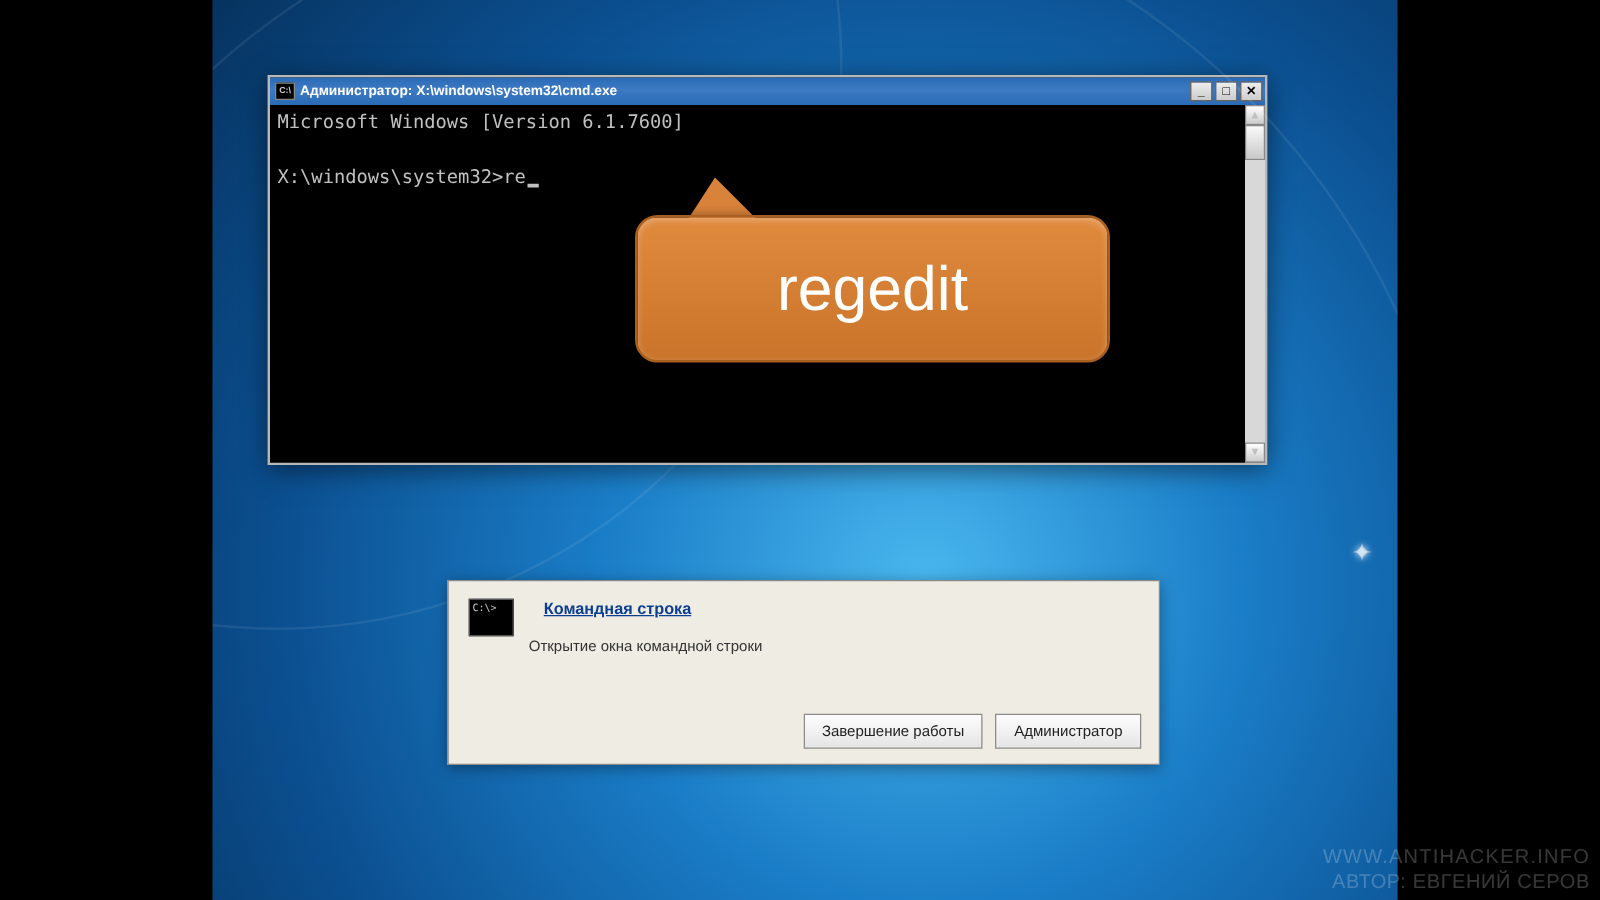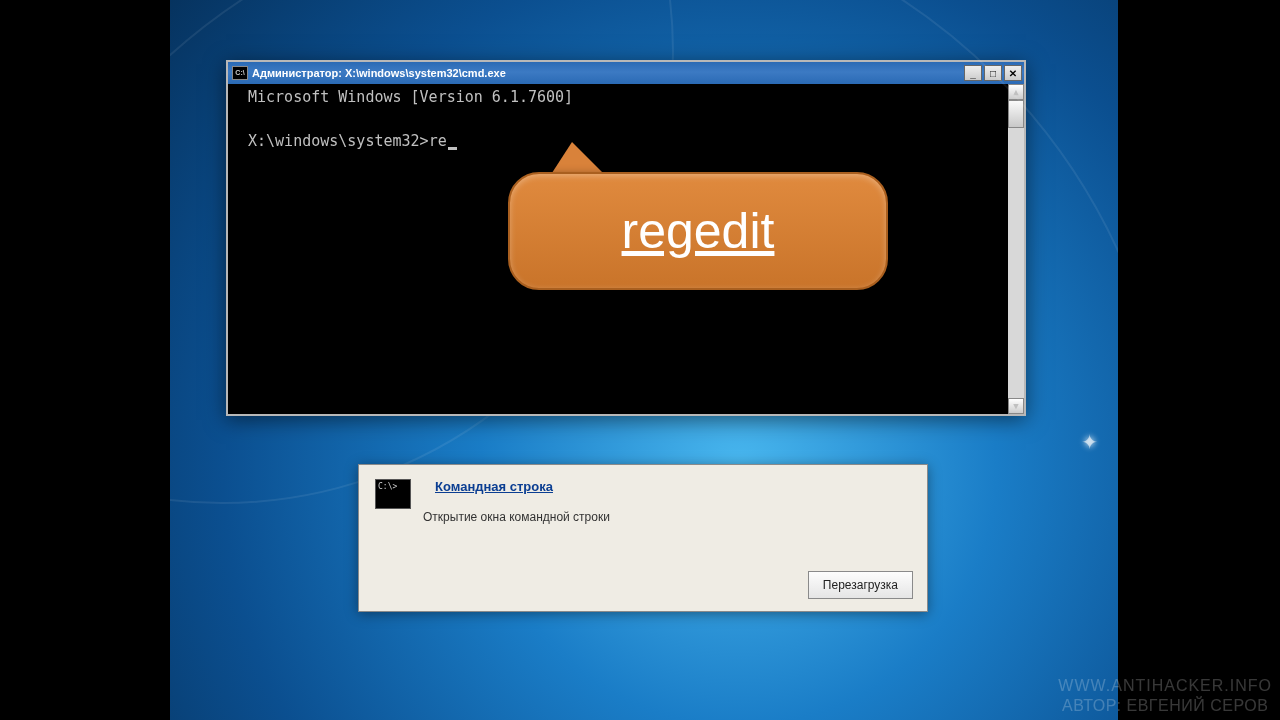--- a/index.html
+++ b/index.html
@@ -29,22 +29,22 @@
     position: absolute;
     right: 20px; top: 430px;
     color: rgba(255,255,255,0.6);
     font-size: 20px;
     text-shadow: 0 0 6px #fff;
   }
 
   
   .cmd-window {
     position: absolute;
-    left: 56px; top: 60px;
-    width: 800px; height: 356px;
+    left: 44px; top: 60px;
+    width: 800px; height: 312px;
     border: 2px solid #b8b8b8;
     background: #000;
     box-shadow: 0 4px 20px rgba(0,0,0,0.5);
   }
   .cmd-titlebar {
     height: 22px;
     background: linear-gradient(to bottom, #2a6ab5 0%, #3c7ac3 45%, #2a6ab5 100%);
     display: flex;
     align-items: center;
     padding: 0 2px 0 4px;
@@ -73,21 +73,20 @@
   .cmd-body {
     position: relative;
     height: calc(100% - 22px);
     padding: 2px 18px 2px 6px;
     background: #000;
     color: #c0c0c0;
     font-family: "Consolas", "Lucida Console", monospace;
     font-size: 15px;
     line-height: 22px;
     white-space: pre;
-    margin-left: 14px;
   }
   .cmd-scrollbar {
     position: absolute;
     right: 0; top: 0; bottom: 0;
     width: 16px;
     background: #e8e8e8;
     display: flex; flex-direction: column;
   }
   .cmd-scrollbar .arrow {
     height: 16px;
@@ -100,27 +99,26 @@
   .cmd-scrollbar .thumb { height: 28px; background: linear-gradient(to bottom,#fafafa,#c8c8c8); border:1px solid #888; }
   .cursor { display:inline-block; width:9px; background:#c0c0c0; height:3px; margin-left:1px; transform:translateY(4px);}
 
   
   .callout {
     position: absolute;
     left: 338px; top: 172px;
     width: 380px; height: 118px;
     background: linear-gradient(to bottom, #e08a3e 0%, #c9742a 100%);
     border: 2px solid #a95f1f;
-    border-radius: 31px;
+    border-radius: 18px;
     display: flex; align-items: center; justify-content: center;
     color: #fff;
     font-size: 50px;
     font-family: "Segoe UI", "Arial", sans-serif;
     box-shadow: inset 0 2px 6px rgba(255,255,255,0.3), 0 3px 10px rgba(0,0,0,0.5);
-    text-decoration: underline;
   }
   .callout-tail {
     position: absolute;
     left: 380px; top: 142px;
     width: 0; height: 0;
     border-left: 22px solid transparent;
     border-right: 34px solid transparent;
     border-bottom: 34px solid #d9823a;
   }
 
@@ -173,21 +171,21 @@
     color: #222;
   }
 
   
   .watermark {
     position: absolute;
     right: 8px; bottom: 4px;
     color: rgba(255,255,255,0.22);
     font-family: "Arial Narrow", Arial, sans-serif;
     font-size: 16px;
-    text-align: center;
+    text-align: right;
     letter-spacing: 1px;
     line-height: 1.25;
     margin-top: 20px;
   }
   .watermark .l2 { font-size: 16px; letter-spacing: 0.5px; }
 </style>
 </head>
 <body>
 
 <div class="desktop">
@@ -228,21 +226,22 @@
 
   <div class="panel">
     <div class="panel-item">
       <div class="panel-icon"></div>
       <div>
         <a class="panel-link">Командная строка</a>
         <div class="panel-desc">Открытие окна командной строки</div>
       </div>
     </div>
     <div class="panel-buttons">
-      <button class="panel-btn">Перезагрузка</button>
+      <button class="panel-btn">Завершение работы</button>
+      <button class="panel-btn">Администратор</button>
     </div>
   </div>
 </div>
 
 <div class="watermark">
   <div>WWW.ANTIHACKER.INFO</div>
   <div class="l2">АВТОР: ЕВГЕНИЙ СЕРОВ</div>
 </div>
 
 </body></html>

